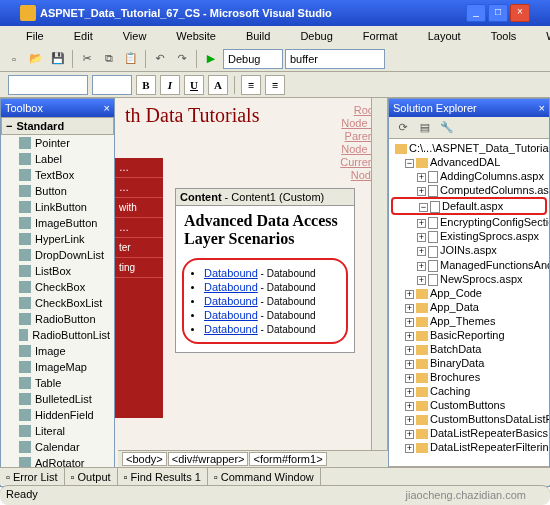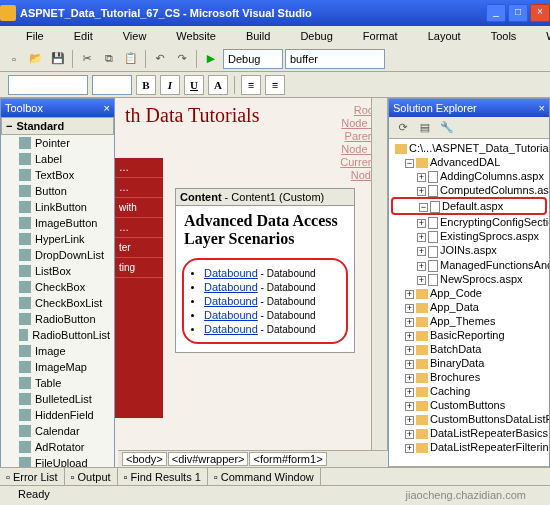--- a/index.html
+++ b/index.html
@@ -1,17 +1,17 @@
 <!DOCTYPE html>
 <html><head>
 <meta charset="utf-8">
 <style>
 * { box-sizing: border-box; margin: 0; padding: 0; font-family: Tahoma, sans-serif; font-size: 11px; }
 body { background: #fff; width: 550px; height: 505px; overflow: hidden; position: relative; }
-.titlebar { background: linear-gradient(#3a6df0,#1e48c5); height: 26px; color: #fff; display: flex; align-items: center; padding: 0 0; }
+.titlebar { background: linear-gradient(#3a6df0,#1e48c5); height: 26px; color: #fff; display: flex; align-items: center; padding: 0 20px; }
 .titlebar .vs-icon { width: 16px; height: 16px; background: #f0b030; margin-right: 4px; border-radius: 2px; }
 .titlebar .title { flex: 1; font-weight: bold; }
 .winbtns { display: flex; gap: 2px; }
 .winbtn { width: 20px; height: 18px; background: #4a7eff; border: 1px solid #2a5edf; border-radius: 2px; color: #fff; text-align: center; line-height: 14px; font-size: 10px; }
 .winbtn.close { background: #e55039; border-color: #c23616; }
 .menubar { background: #e8e8dc; height: 20px; display: flex; align-items: center; padding: 0 4px; gap: 2px; }
 .menubar span { padding: 2px 6px; cursor: default; margin-left: 16px; }
 .toolbar { background: #e8e8dc; height: 26px; border-bottom: 1px solid #aca899; display: flex; align-items: center; padding: 0 4px; gap: 2px; }
 .tbtn { width: 20px; height: 20px; border: 1px solid transparent; display: inline-flex; align-items: center; justify-content: center; color: #555; }
 .tsep { width: 1px; height: 18px; background: #aca899; margin: 0 2px; }
@@ -48,21 +48,21 @@
 .tree-item .exp { display: inline-block; width: 9px; height: 9px; border: 1px solid #888; text-align: center; line-height: 7px; font-size: 9px; margin-right: 2px; background: #fff; }
 .tree-item .fico { display: inline-block; width: 12px; height: 10px; background: #f0c060; margin-right: 2px; vertical-align: middle; }
 .tree-item .fico.file { background: #fff; border: 1px solid #888; width: 10px; height: 12px; }
 .tree-item.hl { border: 2px solid #e02020; border-radius: 4px; padding-right: 2px; }
 .tabs-bot { background: #e8e8dc; height: 20px; border-top: 1px solid #aca899; display: flex; font-size: 10px; }
 .tabs-bot span { padding: 2px 6px; border-right: 1px solid #aca899; }
 .tag-path { position: absolute; bottom: 38px; left: 118px; background: #e8e8dc; border-top: 1px solid #aca899; padding: 2px 4px; font-size: 10px; width: 270px; }
 .tag-path span { border: 1px solid #aca899; padding: 0 3px; margin-right: 1px; background: #fff; }
 .btabs { position: absolute; bottom: 20px; left: 0; right: 0; background: #e8e8dc; height: 18px; border-top: 1px solid #aca899; display: flex; font-size: 10px; }
 .btabs span { padding: 2px 6px; border-right: 1px solid #aca899; display: flex; align-items: center; gap: 2px; }
-.status { position: absolute; bottom: 0; left: 0; right: 0; background: #e8e8dc; height: 20px; border-top: 1px solid #aca899; padding: 2px 18px; }
+.status { position: absolute; bottom: 0; left: 0; right: 0; background: #e8e8dc; height: 20px; border-top: 1px solid #aca899; padding: 2px 6px; border-radius: 8px; }
 .watermark { position: absolute; bottom: 4px; right: 24px; color: #888; font-size: 11px; }
 .scrollbar-draw { position: absolute; right: 0; top: 0; bottom: 0; width: 16px; background: #e8e8dc; border-left: 1px solid #aca899; }
 </style>
 </head>
 <body>
 
 <div class="titlebar">
   <div class="vs-icon"></div>
   <div class="title">ASPNET_Data_Tutorial_67_CS - Microsoft Visual Studio</div>
   <div class="winbtns">
@@ -135,20 +135,21 @@
         <div class="tb-item"><span class="ico"></span>ListBox</div>
         <div class="tb-item"><span class="ico"></span>CheckBox</div>
         <div class="tb-item"><span class="ico"></span>CheckBoxList</div>
         <div class="tb-item"><span class="ico"></span>RadioButton</div>
         <div class="tb-item"><span class="ico"></span>RadioButtonList</div>
         <div class="tb-item"><span class="ico"></span>Image</div>
         <div class="tb-item"><span class="ico"></span>ImageMap</div>
         <div class="tb-item"><span class="ico"></span>Table</div>
         <div class="tb-item"><span class="ico"></span>BulletedList</div>
         <div class="tb-item"><span class="ico"></span>HiddenField</div>
+        <div class="tb-item"><span class="ico"></span>Literal</div>
         <div class="tb-item"><span class="ico"></span>Calendar</div>
         <div class="tb-item"><span class="ico"></span>AdRotator</div>
         <div class="tb-item"><span class="ico"></span>FileUpload</div>
       </div>
   </div>
 
   <div class="designer">
     <div class="des-hdr">th Data Tutorials</div>
     <div class="nav-links" id="nav-links">
         <a>Root</a>

